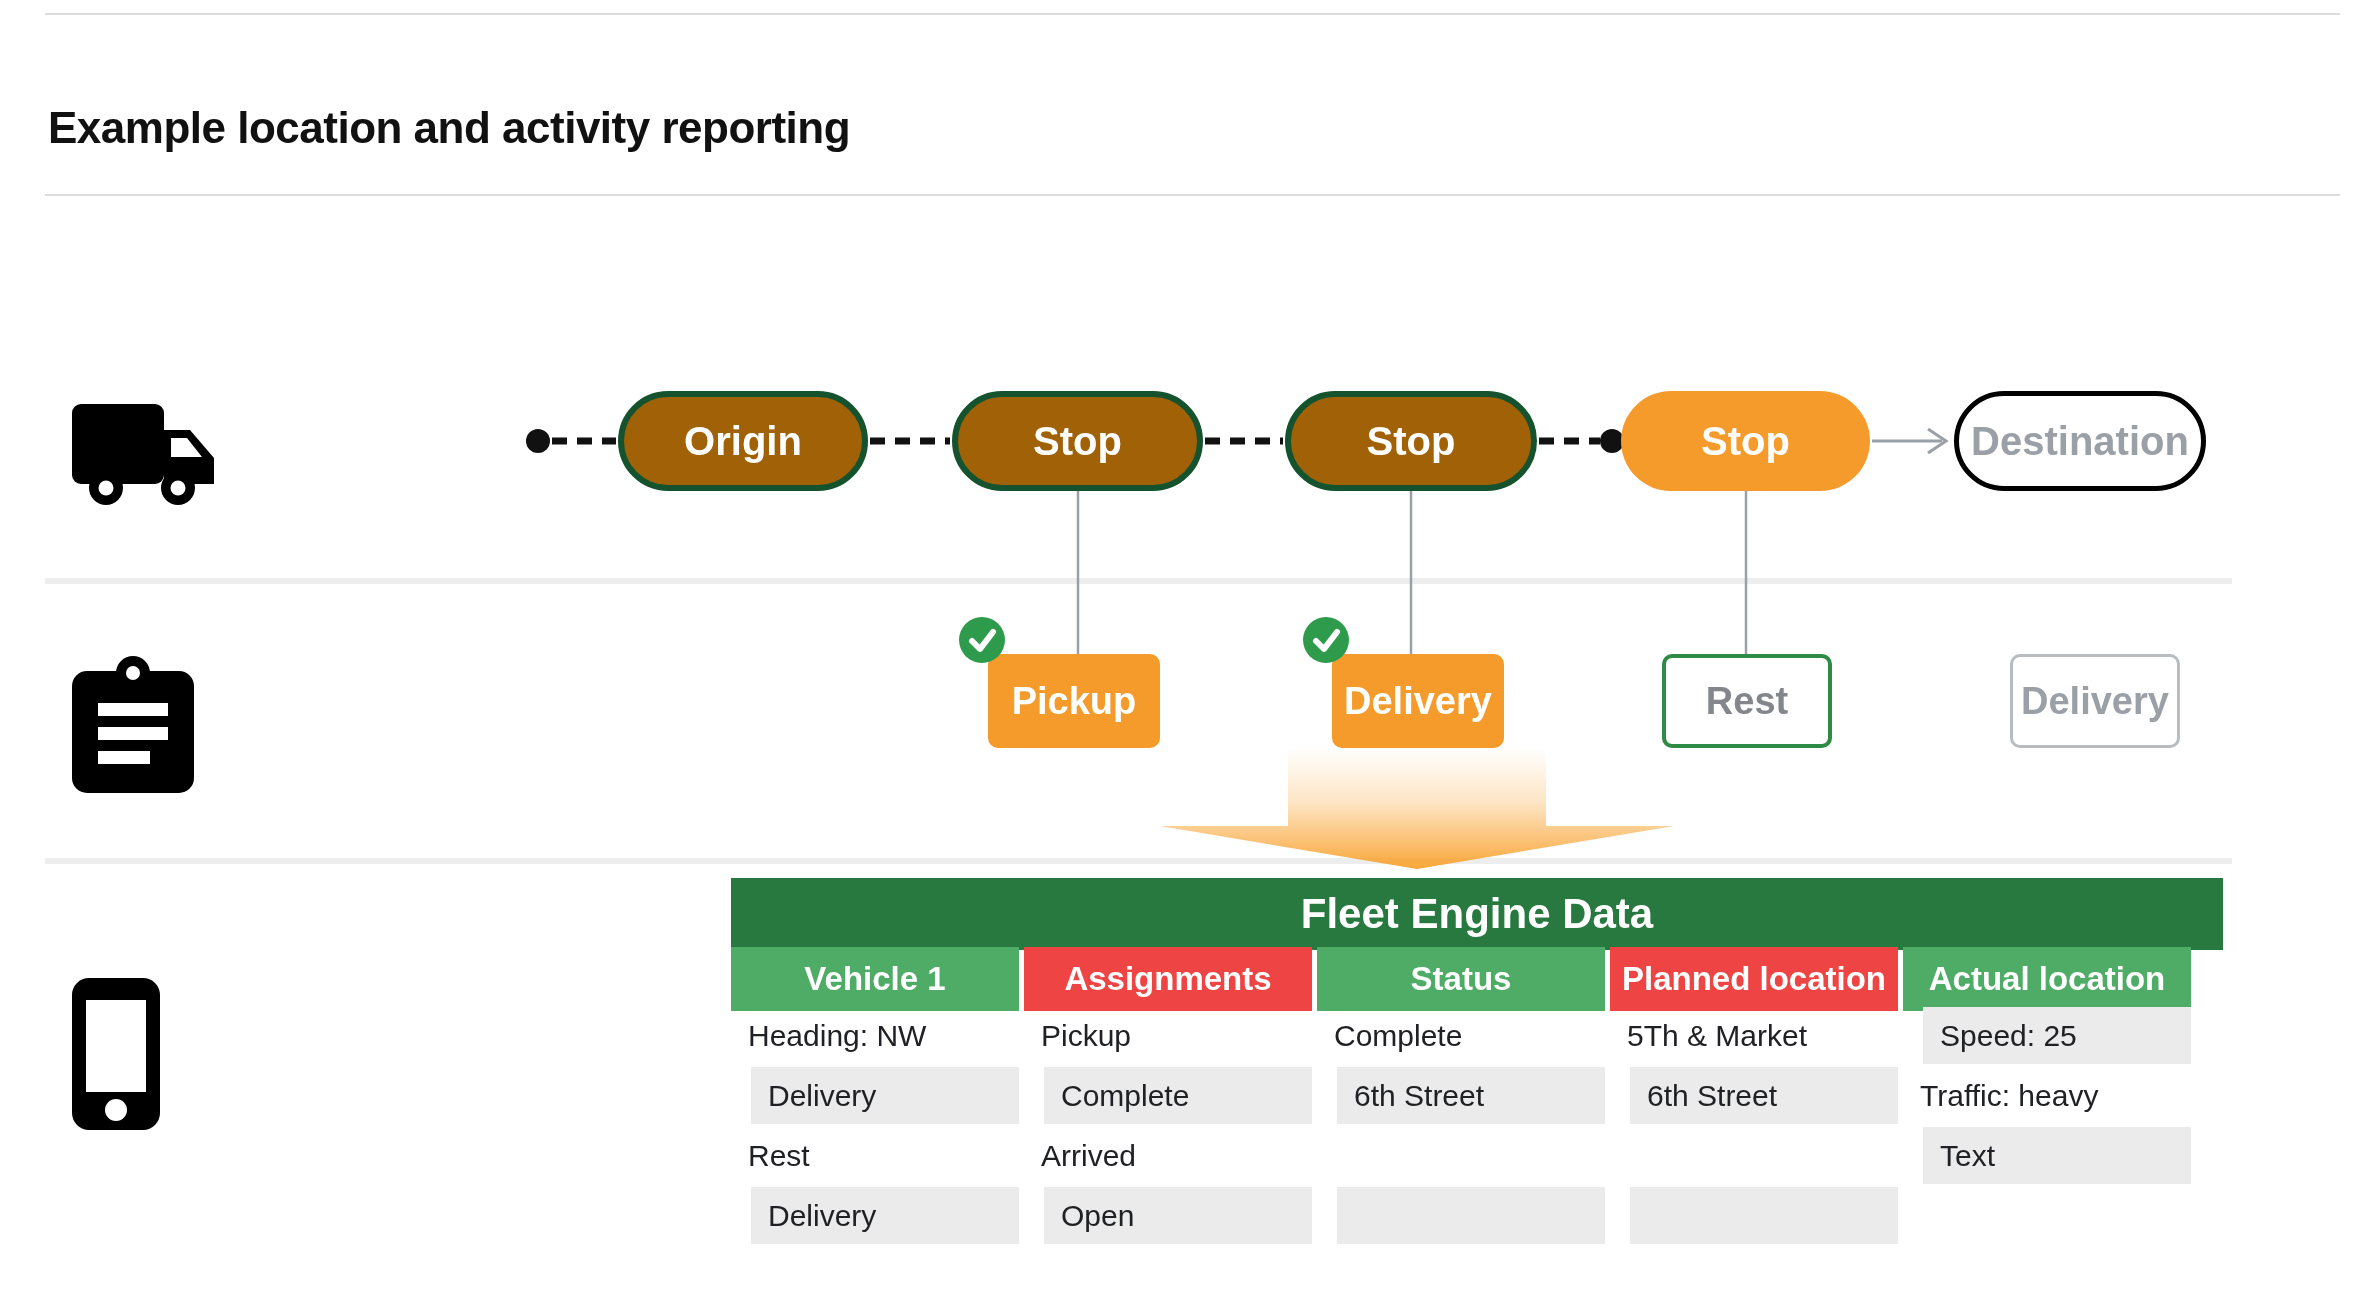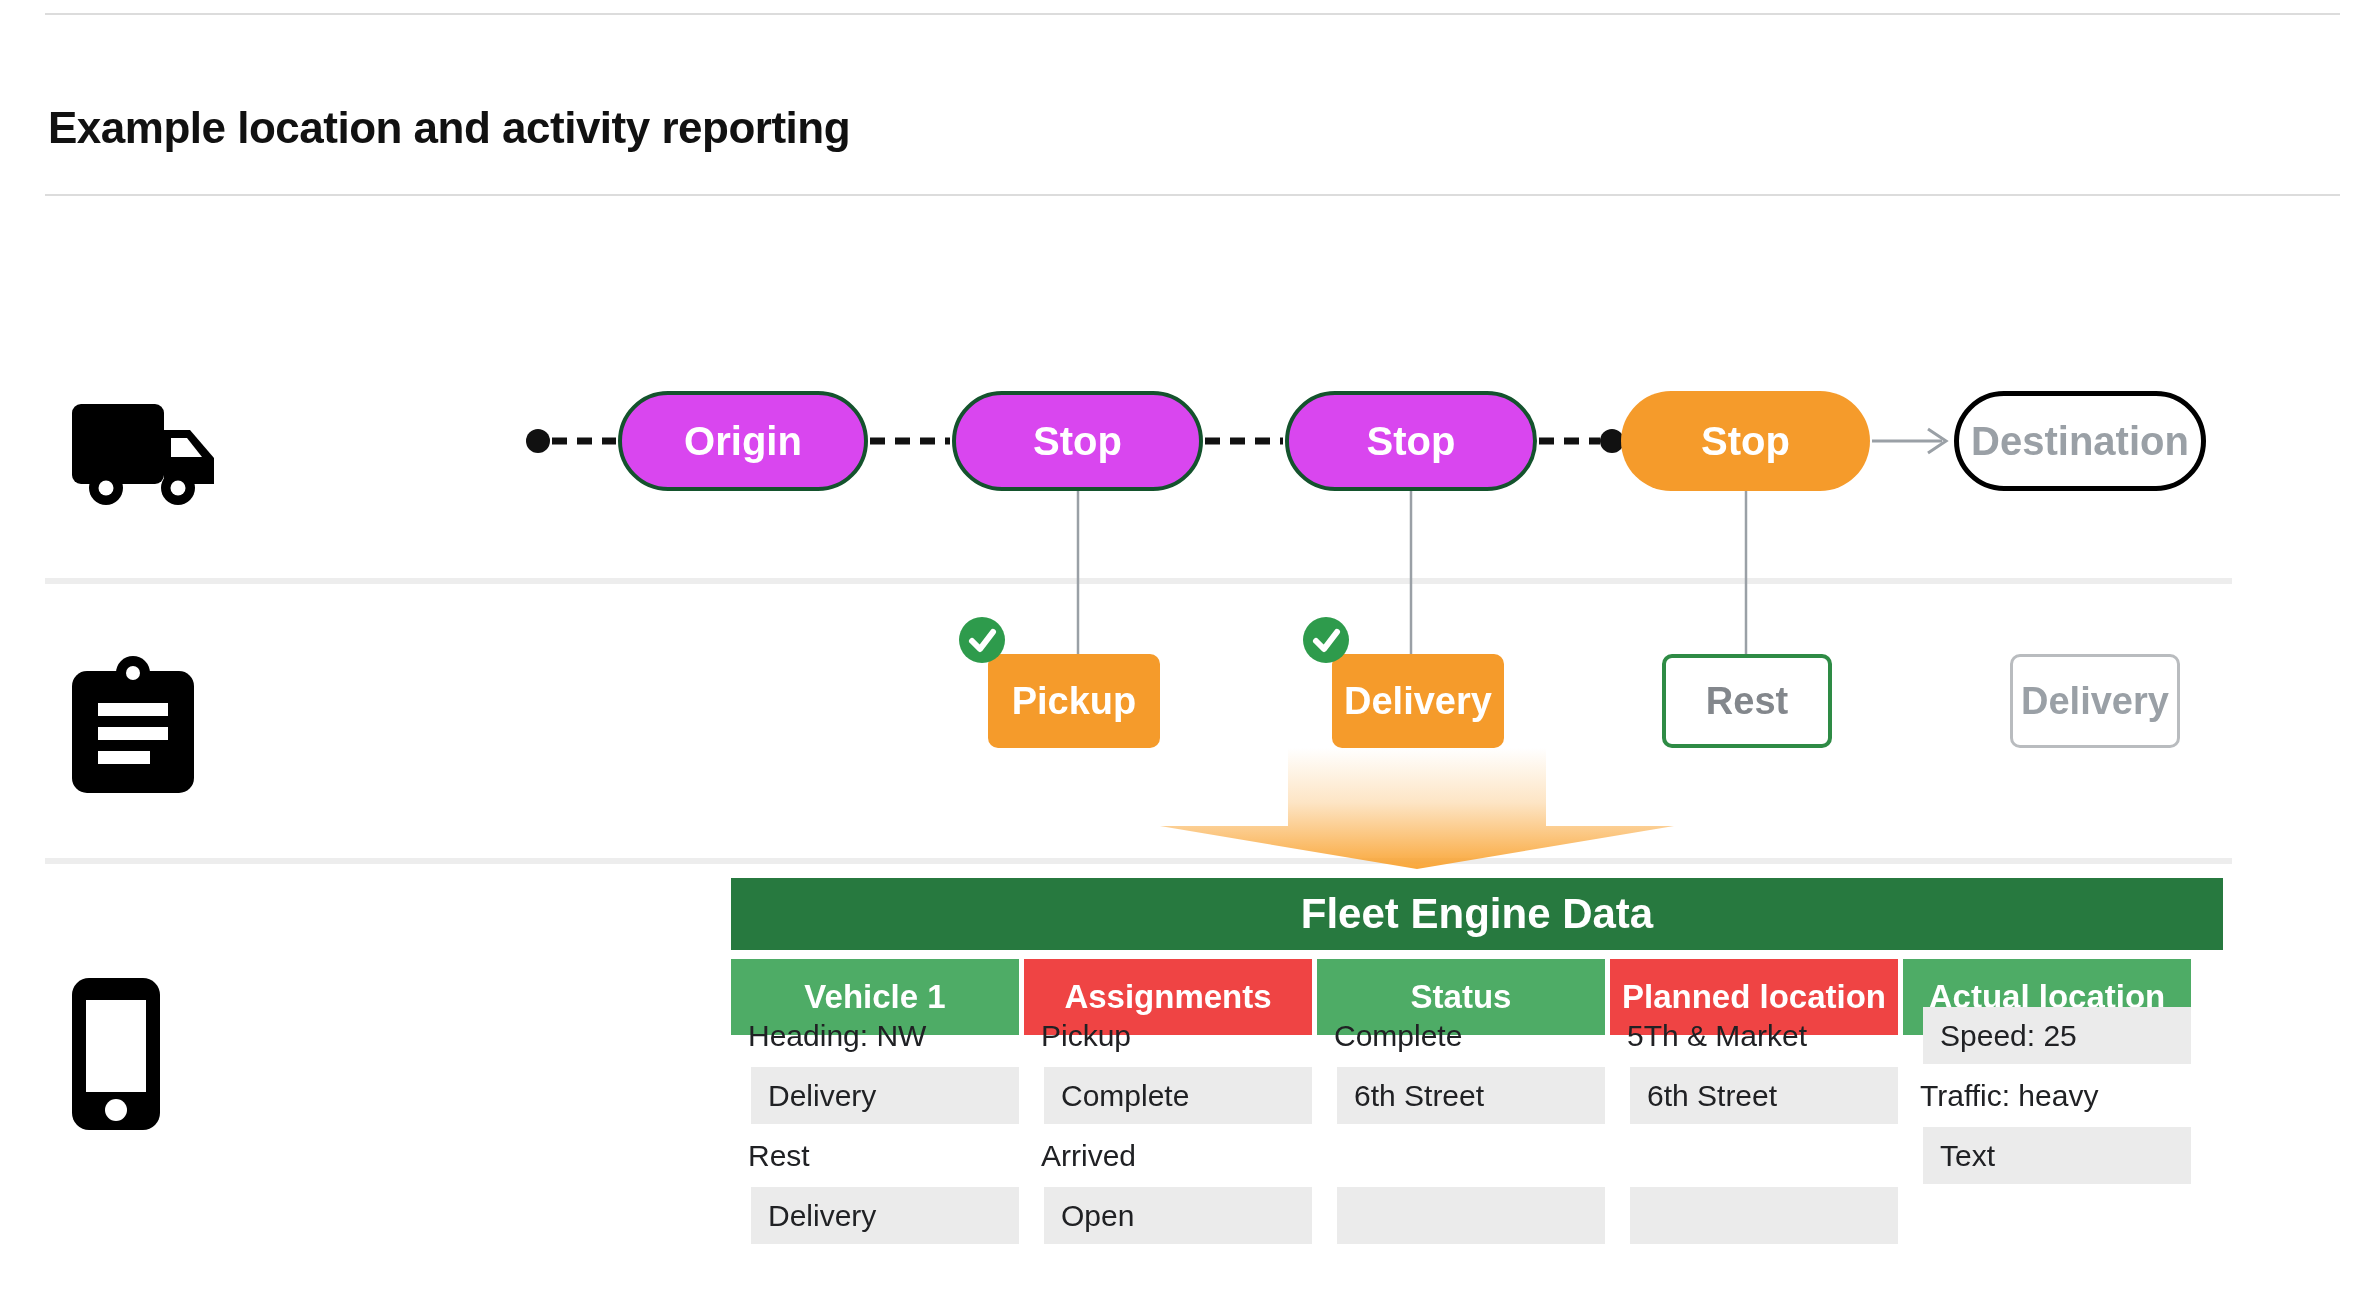--- a/index.html
+++ b/index.html
@@ -14,21 +14,21 @@
     position:absolute;left:48px;top:62px;font-size:44px;font-weight:bold;color:#111;
     letter-spacing:-0.5px;
     margin-top:41px;
   }
   
   .pill{
     position:absolute;top:391px;height:100px;border-radius:52px;box-sizing:border-box;
     display:flex;align-items:center;justify-content:center;
     font-size:40px;font-weight:bold;color:#fff;
   }
-  .pill.orange{background:#d946ef;border:4px solid #14532d;align-items:center;}
+  .pill.orange{background:#a16207;border:6px solid #14532d;align-items:center;}
   .pill.orange-plain{background:#f59b2b;border:none;}
   .pill.future{background:#fff;border:5px solid #000000;color:#9aa0a6;}
   
   .activity{
     position:absolute;top:654px;height:94px;border-radius:10px;box-sizing:border-box;
     display:flex;align-items:center;justify-content:center;
     font-size:38px;font-weight:bold;color:#fff;
   }
   .activity.done{background:#f59b2b;}
   .activity.current{background:#fff;border:4px solid #2e8b45;color:#83878c;}
@@ -41,22 +41,22 @@
   #table-title{
     position:absolute;left:731px;top:867px;width:1492px;height:72px;background:#27793f;
     color:#fff;font-size:42px;font-weight:bold;display:flex;align-items:center;justify-content:center;margin-top:11px;
   }
   #fleet-grid{
     position:absolute;left:731px;top:947px;
     display:grid;grid-template-columns:repeat(5,288px);column-gap:5px;row-gap:3px;
     grid-auto-rows:57px;
   }
   #fleet-grid .th{
-    height:76px;display:flex;align-items:center;justify-content:center;
-    color:#fff;font-size:33px;font-weight:bold;margin-top:12px;
+    height:64px;display:flex;align-items:center;justify-content:center;
+    color:#fff;font-size:33px;font-weight:bold;
   }
   .th.med{background:#4eac66;}
   .th.lite{background:#ef4444;}
   #fleet-grid .td{
     display:flex;align-items:center;padding-left:17px;font-size:30px;color:#202124;
     box-sizing:border-box;
   }
   .td.shade{background:#ebebeb;margin-left:20px;}
   .icon{position:absolute;}
   svg{display:block;}

